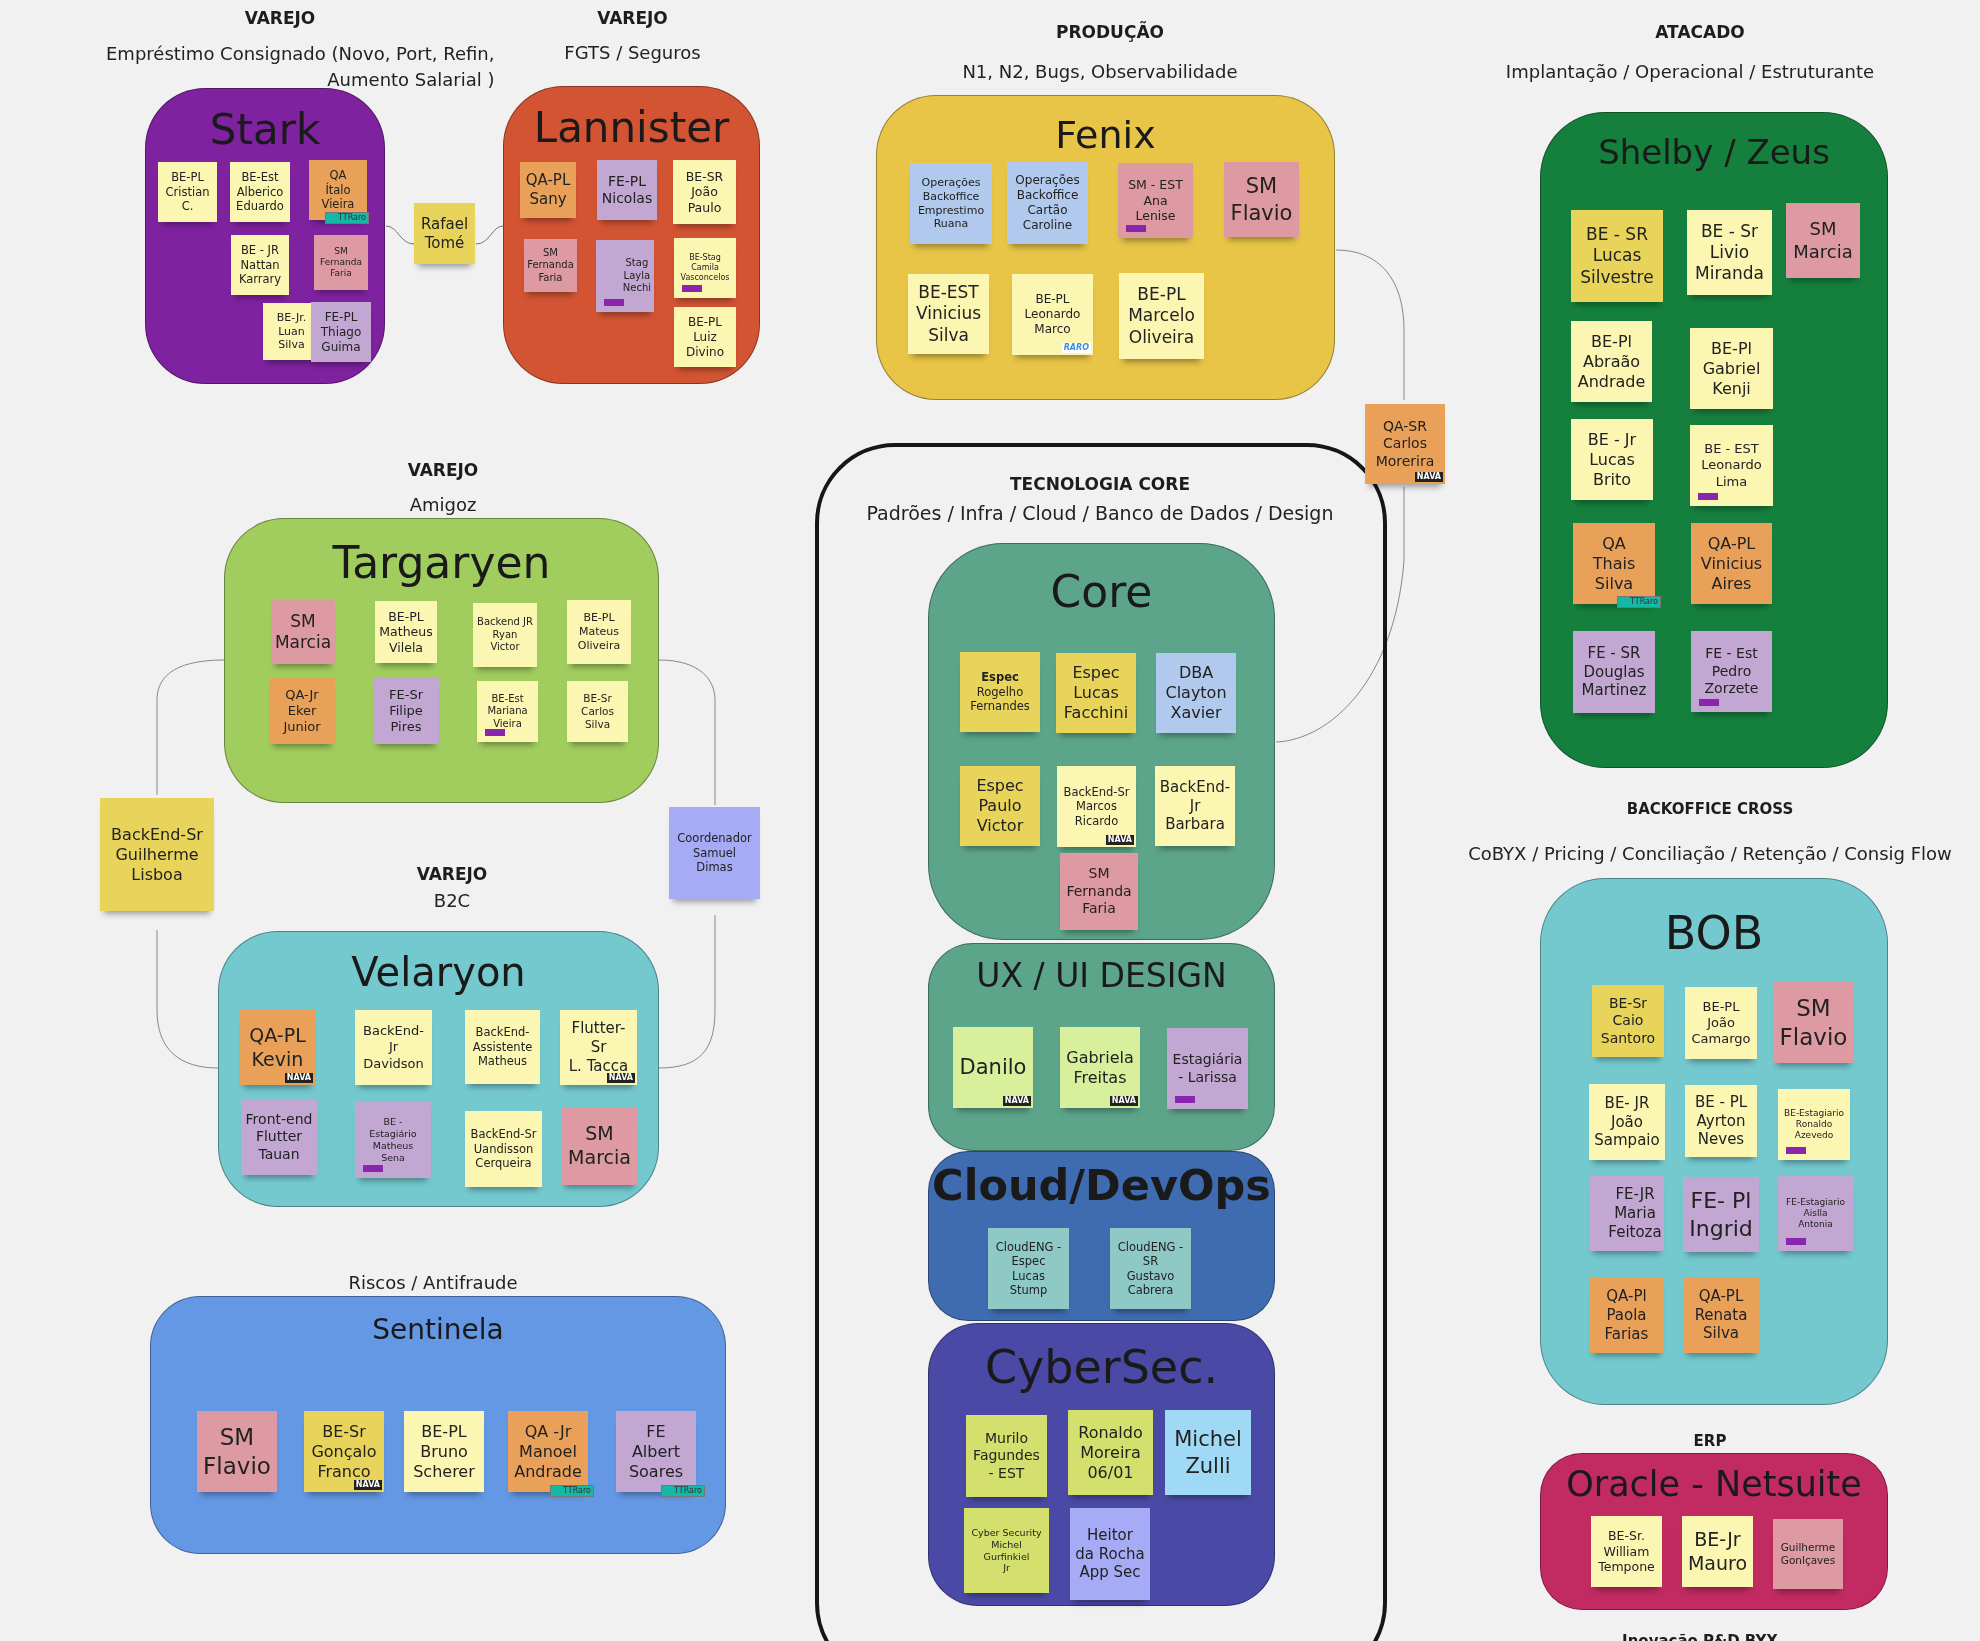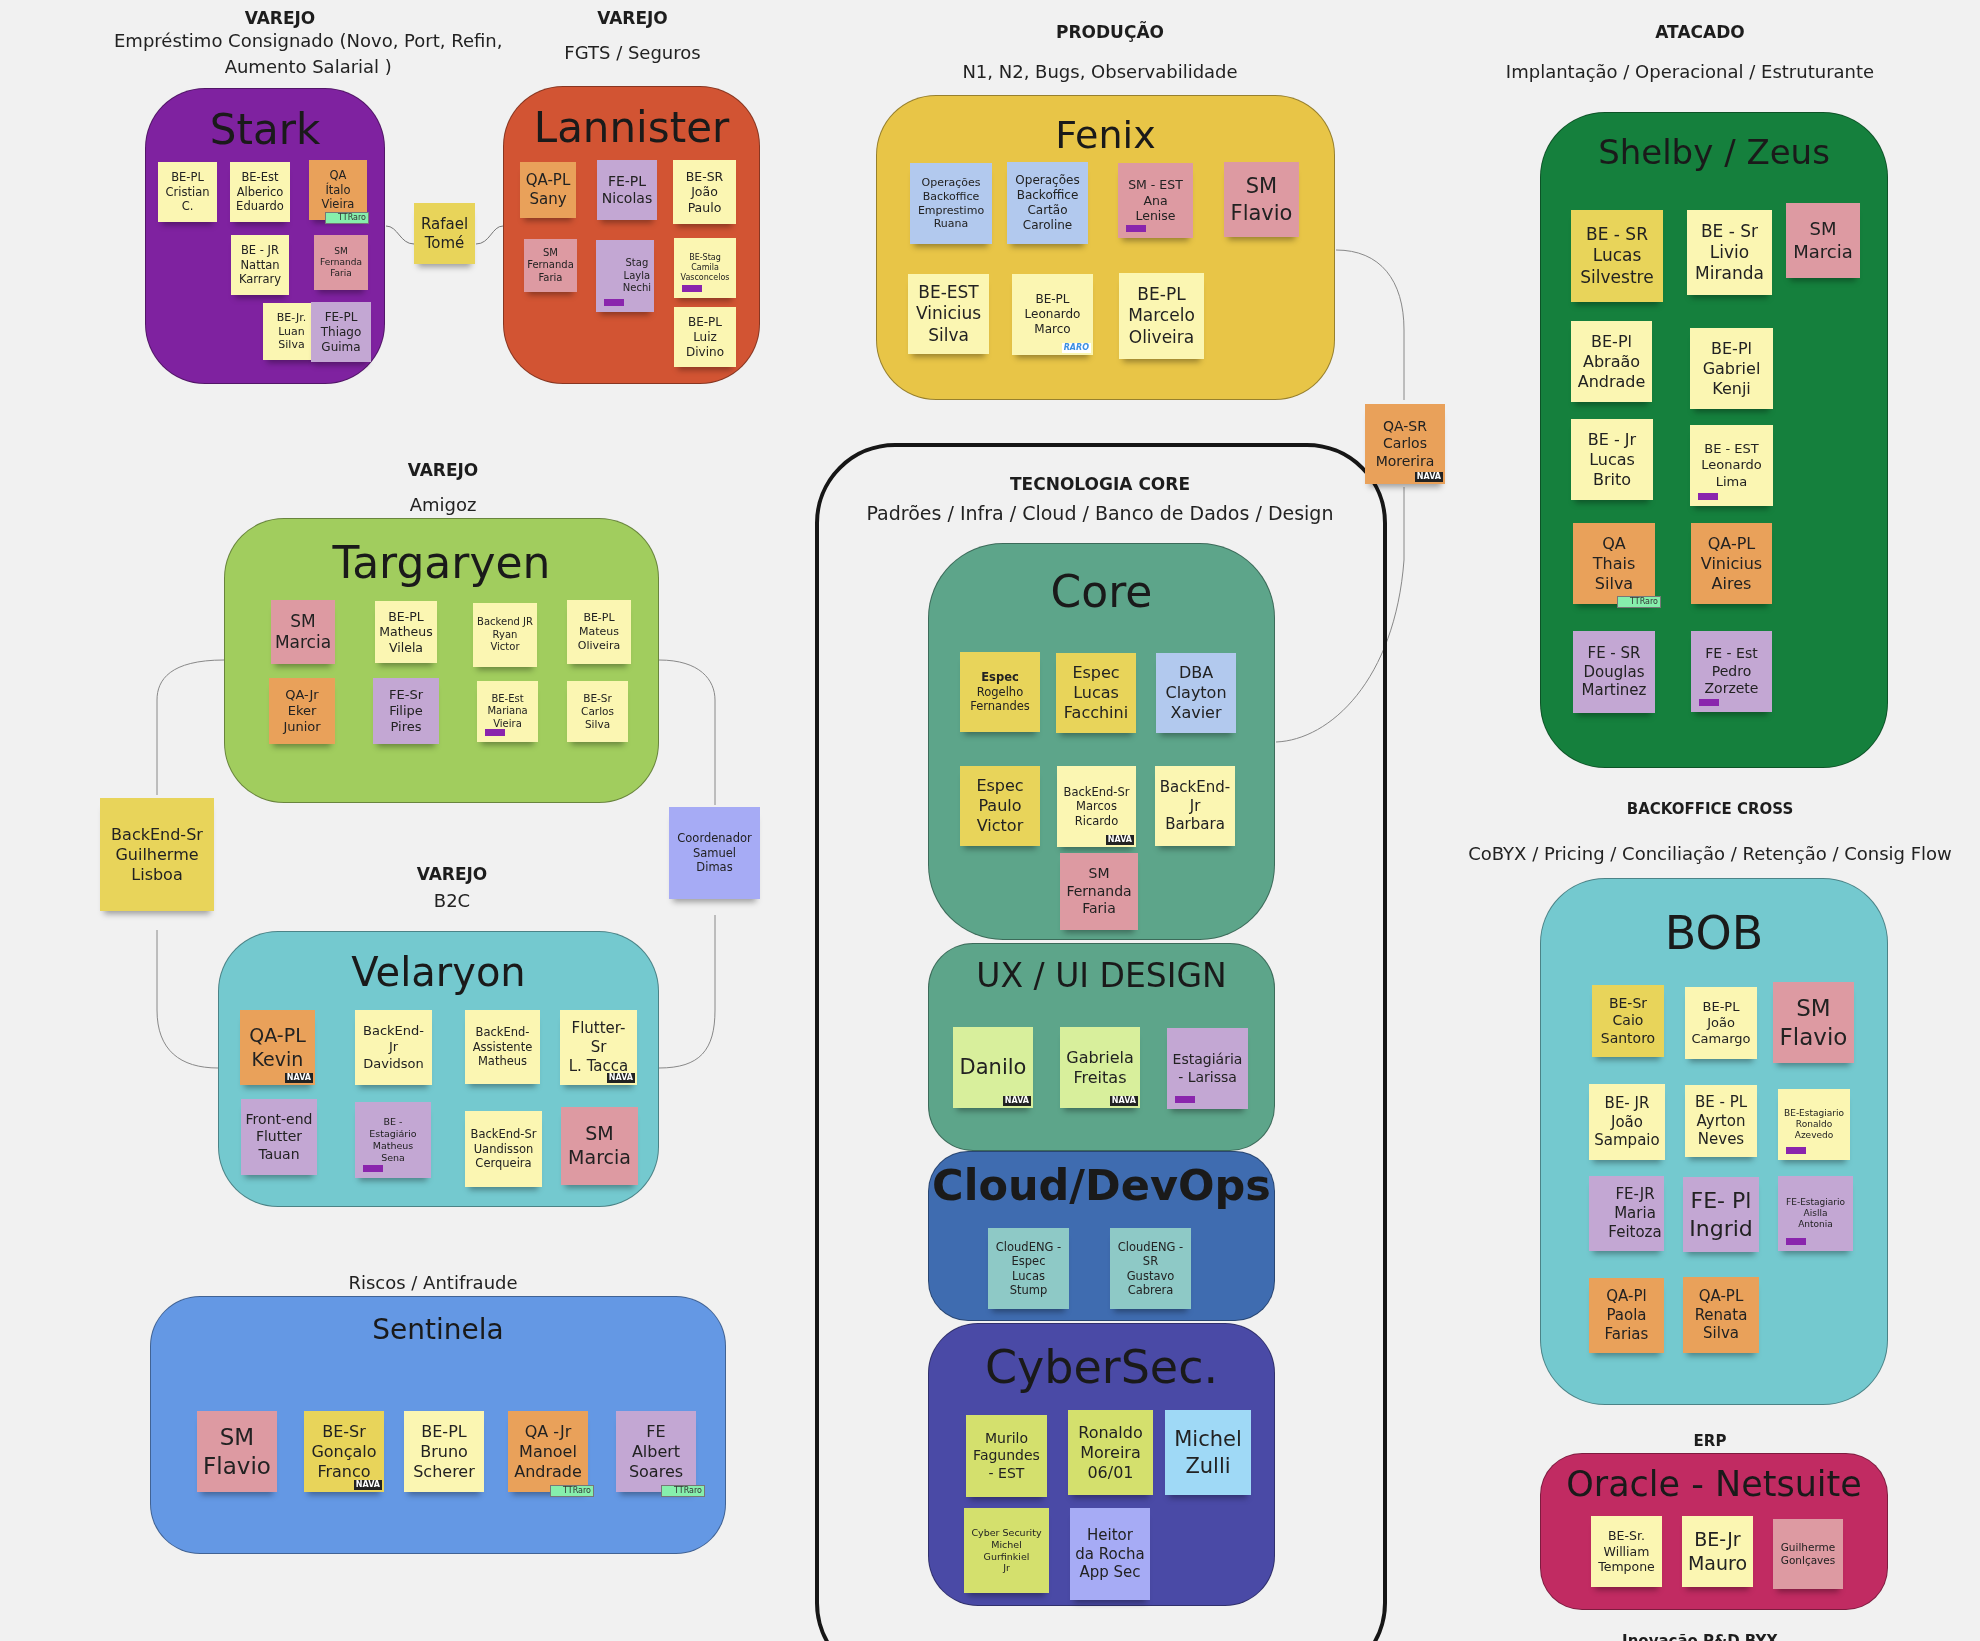--- a/index.html
+++ b/index.html
@@ -16,41 +16,41 @@
   .pk { background:#dd9aa2; }
   .pu { background:#c3a7d3; }
   .bl { background:#b2c9ee; }
   .lv { background:#a6abf5; }
   .lg { background:#d8ef9c; }
   .lgy { background:#d4e06d; }
   .tl { background:#8ec9c6; }
   .sky { background:#9fd9f6; }
   .tag { position:absolute; right:2px; bottom:2px; font-size:8px; padding:1px 2px; line-height:1; font-weight:bold; }
   .tag-nava { background:#222; color:#fff; }
-  .tag-tt { background:#86efac; color:#333; border:1px solid #777; font-weight:normal;padding-left:12px; }
+  .tag-tt { background:#14b8a6; color:#333; border:1px solid #777; font-weight:normal;padding-left:12px; }
   .tag-raro { background:#fff; color:#3b8fe0; font-style:italic; }
   .mark { position:absolute; left:8px; bottom:6px; width:20px; height:7px; background:#8a25ad; }
   svg.conn { position:absolute; left:0; top:0; width:1980px; height:1641px; pointer-events:none; }
 </style>
 </head>
 <body>
 
 <svg class="conn">
   <path d="M 414 244 C 400 244, 398 226, 386 226" stroke="#777" fill="none" stroke-width="1"></path>
   <path d="M 476 244 C 490 244, 492 226, 503 226" stroke="#777" fill="none" stroke-width="1"></path>
   <path d="M 157 795 L 157 700 C 157 680, 170 660, 224 660" stroke="#888" fill="none" stroke-width="1"></path>
   <path d="M 157 930 L 157 1010 C 157 1050, 180 1068, 218 1068" stroke="#888" fill="none" stroke-width="1"></path>
   <path d="M 715 805 L 715 700 C 715 680, 700 660, 659 660" stroke="#888" fill="none" stroke-width="1"></path>
   <path d="M 715 915 L 715 1010 C 715 1050, 700 1068, 659 1068" stroke="#888" fill="none" stroke-width="1"></path>
   <path d="M 1404 400 L 1404 330 C 1404 280, 1380 250, 1336 250" stroke="#888" fill="none" stroke-width="1"></path>
   <path d="M 1404 487 L 1404 560 C 1395 680, 1330 740, 1276 742" stroke="#888" fill="none" stroke-width="1"></path>
 </svg>
 
 <div class="hdr" style="left:195px;top:8px;width:170px;">VAREJO</div>
-<div class="sub" style="left:106px;top:28px;text-align:center;white-space:pre-line;line-height:1.45;margin-left:8px;">Empréstimo Consignado (Novo, Port, Refin,
+<div class="sub" style="left:106px;top:41px;text-align:right;white-space:pre-line;line-height:1.45;">Empréstimo Consignado (Novo, Port, Refin,
 Aumento Salarial )</div>
 
 <div class="hdr" style="left:550px;top:8px;width:165px;">VAREJO</div>
 <div class="sub" style="left:530px;top:42px;width:205px;">FGTS / Seguros</div>
 
 <div class="hdr" style="left:1010px;top:22px;width:200px;">PRODUÇÃO</div>
 <div class="sub" style="left:940px;top:61px;width:320px;">N1, N2, Bugs, Observabilidade</div>
 
 <div class="hdr" style="left:1600px;top:22px;width:200px;">ATACADO</div>
 <div class="sub" style="left:1490px;top:61px;width:400px;">Implantação / Operacional / Estruturante</div>

